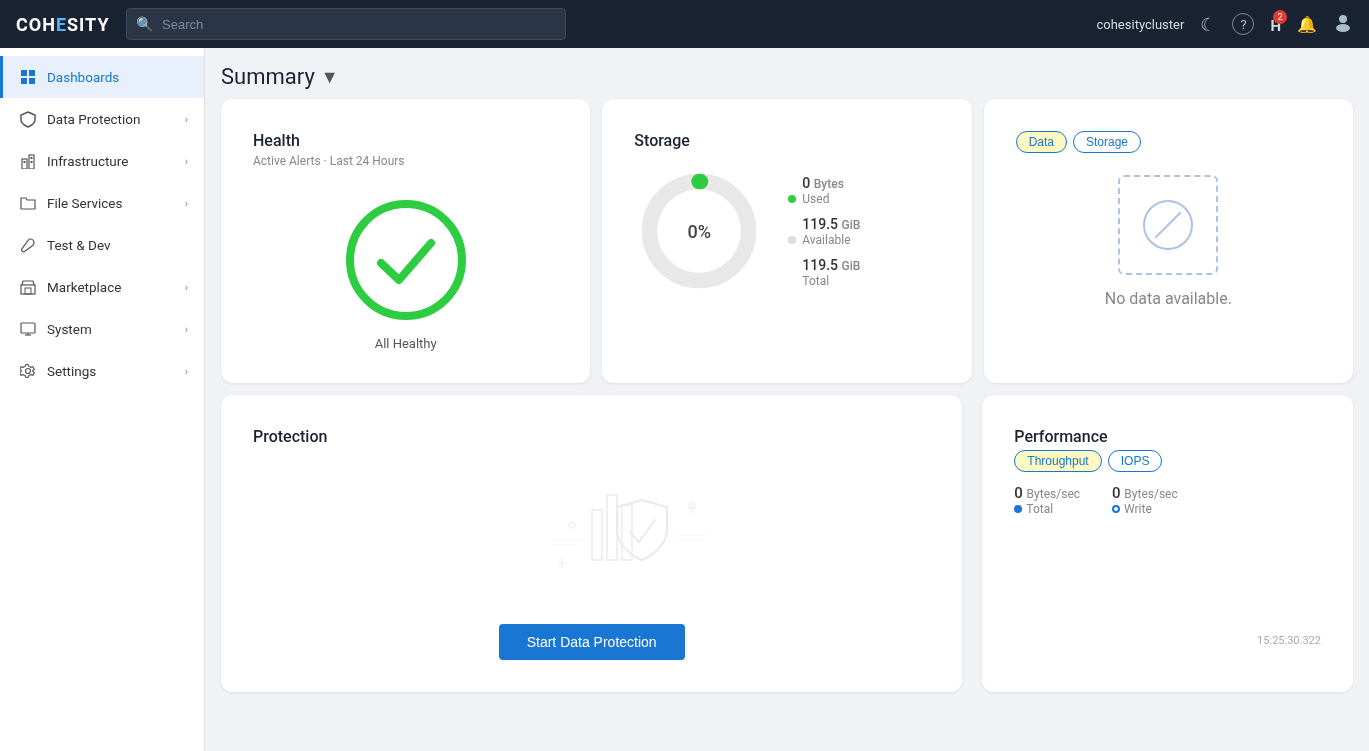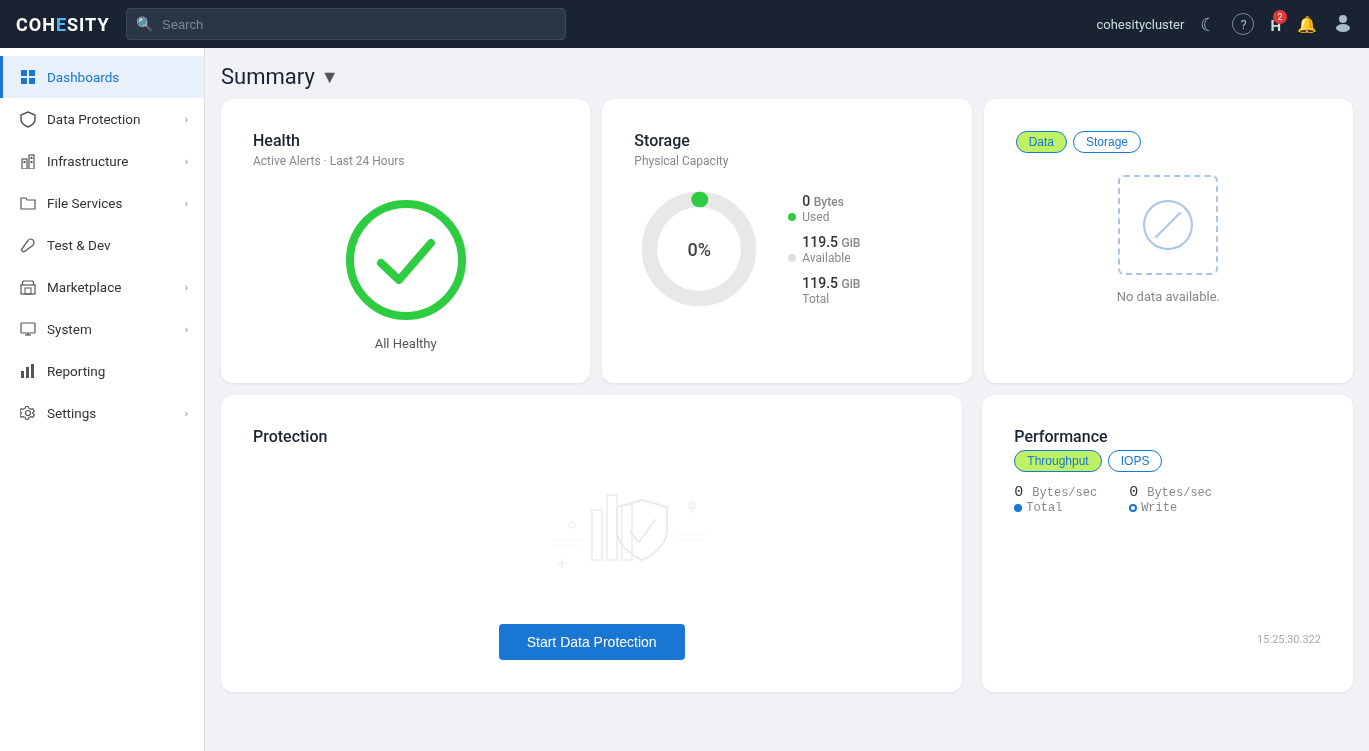--- a/index.html
+++ b/index.html
@@ -272,21 +272,21 @@
     .tab-btn {
       padding: 3px 12px;
       border-radius: 12px;
       border: 1px solid #1976d2;
       font-size: 12px;
       cursor: pointer;
       color: #1976d2;
       background: white;
     }
     .tab-btn.active {
-      background: #bef264;
+      background: #fef9c3;
     }
     .no-data-box {
       border: 2px dashed #aac4e8;
       border-radius: 6px;
       width: 100px;
       height: 100px;
       display: flex;
       align-items: center;
       justify-content: center;
       margin: 10px auto;
@@ -303,21 +303,21 @@
     }
     .no-data-slash {
       position: absolute;
       width: 2px;
       height: 36px;
       background: #aac4e8;
       transform: rotate(45deg);
     }
     .no-data-text {
       text-align: center;
-      font-size: 13px;
+      font-size: 16px;
       color: #888;
       margin-top: 4px;
     }
     .reduction-content {
       display: flex;
       flex-direction: column;
       align-items: center;
     }
 
     
@@ -346,21 +346,21 @@
       font-weight: 500;
     }
 
     
     .perf-stats {
       display: flex;
       gap: 32px;
       margin-top: 12px;
       margin-bottom: 8px;
     }
-    .perf-stat { font-size: 12px; font-family: Liberation Mono, monospace; }
+    .perf-stat { font-size: 12px; }
     .perf-stat .val {
       font-size: 15px;
       font-weight: 500;
       color: #333;
     }
     .perf-stat .lbl {
       display: flex;
       align-items: center;
       gap: 4px;
       color: #888;
@@ -494,30 +494,20 @@
         <svg width="16" height="14" viewBox="0 0 16 14">
             <rect x="1" y="1" width="14" height="10" rx="1" fill="none" stroke="#555" stroke-width="1.2"></rect>
             <line x1="8" y1="11" x2="8" y2="13" stroke="#555" stroke-width="1.2"></line>
             <line x1="5" y1="13" x2="11" y2="13" stroke="#555" stroke-width="1.2"></line>
           </svg>
       </span>
       <span class="si-label">System</span>
       <span class="si-chevron">›</span>
     </div>
 
-    <div class="sidebar-item">
-      <span class="si-icon">
-        <svg width="16" height="16" viewBox="0 0 16 16">
-            <rect x="1" y="8" width="3" height="7" fill="#555"></rect>
-            <rect x="6" y="4" width="3" height="11" fill="#555"></rect>
-            <rect x="11" y="1" width="3" height="14" fill="#555"></rect>
-          </svg>
-      </span>
-      <span class="si-label">Reporting</span>
-    </div>
 
     <div class="sidebar-item">
       <span class="si-icon">
         <svg width="16" height="16" viewBox="0 0 16 16">
             <circle cx="8" cy="8" r="2.5" fill="none" stroke="#555" stroke-width="1.2"></circle>
             <path d="M8 1.5 L9 3.5 C9.7 3.6 10.3 3.9 10.8 4.3 L12.8 3.7 L14.3 6.3 L12.7 7.6 C12.8 7.9 12.8 8.1 12.8 8.4 L14.4 9.6 L12.9 12.2 L10.8 11.6 C10.3 12 9.7 12.3 9 12.4 L8 14.5 L6 14.5 L5 12.4 C4.3 12.3 3.7 12 3.2 11.6 L1.1 12.2 L-0.4 9.6 L1.2 8.4 C1.2 8.1 1.2 7.9 1.3 7.6 L-0.3 6.3 L1.2 3.7 L3.2 4.3 C3.7 3.9 4.3 3.6 5 3.5 L6 1.5 Z" fill="none" stroke="#555" stroke-width="1.2"></path>
           </svg>
       </span>
       <span class="si-label">Settings</span>
       <span class="si-chevron">›</span>
@@ -541,21 +531,20 @@
             <svg width="70" height="65" viewBox="0 0 70 65">
               <polyline points="10,35 28,52 60,15" fill="none" stroke="#2ecc40" stroke-width="8" stroke-linecap="round" stroke-linejoin="round"></polyline>
             </svg>
           </div>
           <span class="health-status">All Healthy</span>
         </div>
       </div>
 
       <div class="card">
         <div class="card-title">Storage</div>
-        <div class="card-subtitle">Physical Capacity</div>
         <div class="storage-card-inner">
           <div class="donut-wrapper">
             <svg viewBox="0 0 42 42" width="130" height="130">
               <circle cx="21" cy="21" r="16" fill="none" stroke="#e8e8e8" stroke-width="5"></circle>
               <circle cx="21" cy="21" r="16" fill="none" stroke="#2ecc40" stroke-width="5" stroke-dasharray="0.5 100.53" stroke-linecap="round" transform="rotate(-90 21 21)"></circle>
             </svg>
             <div class="donut-center">0%</div>
           </div>
           <div class="storage-legend">
             <div class="legend-item">

